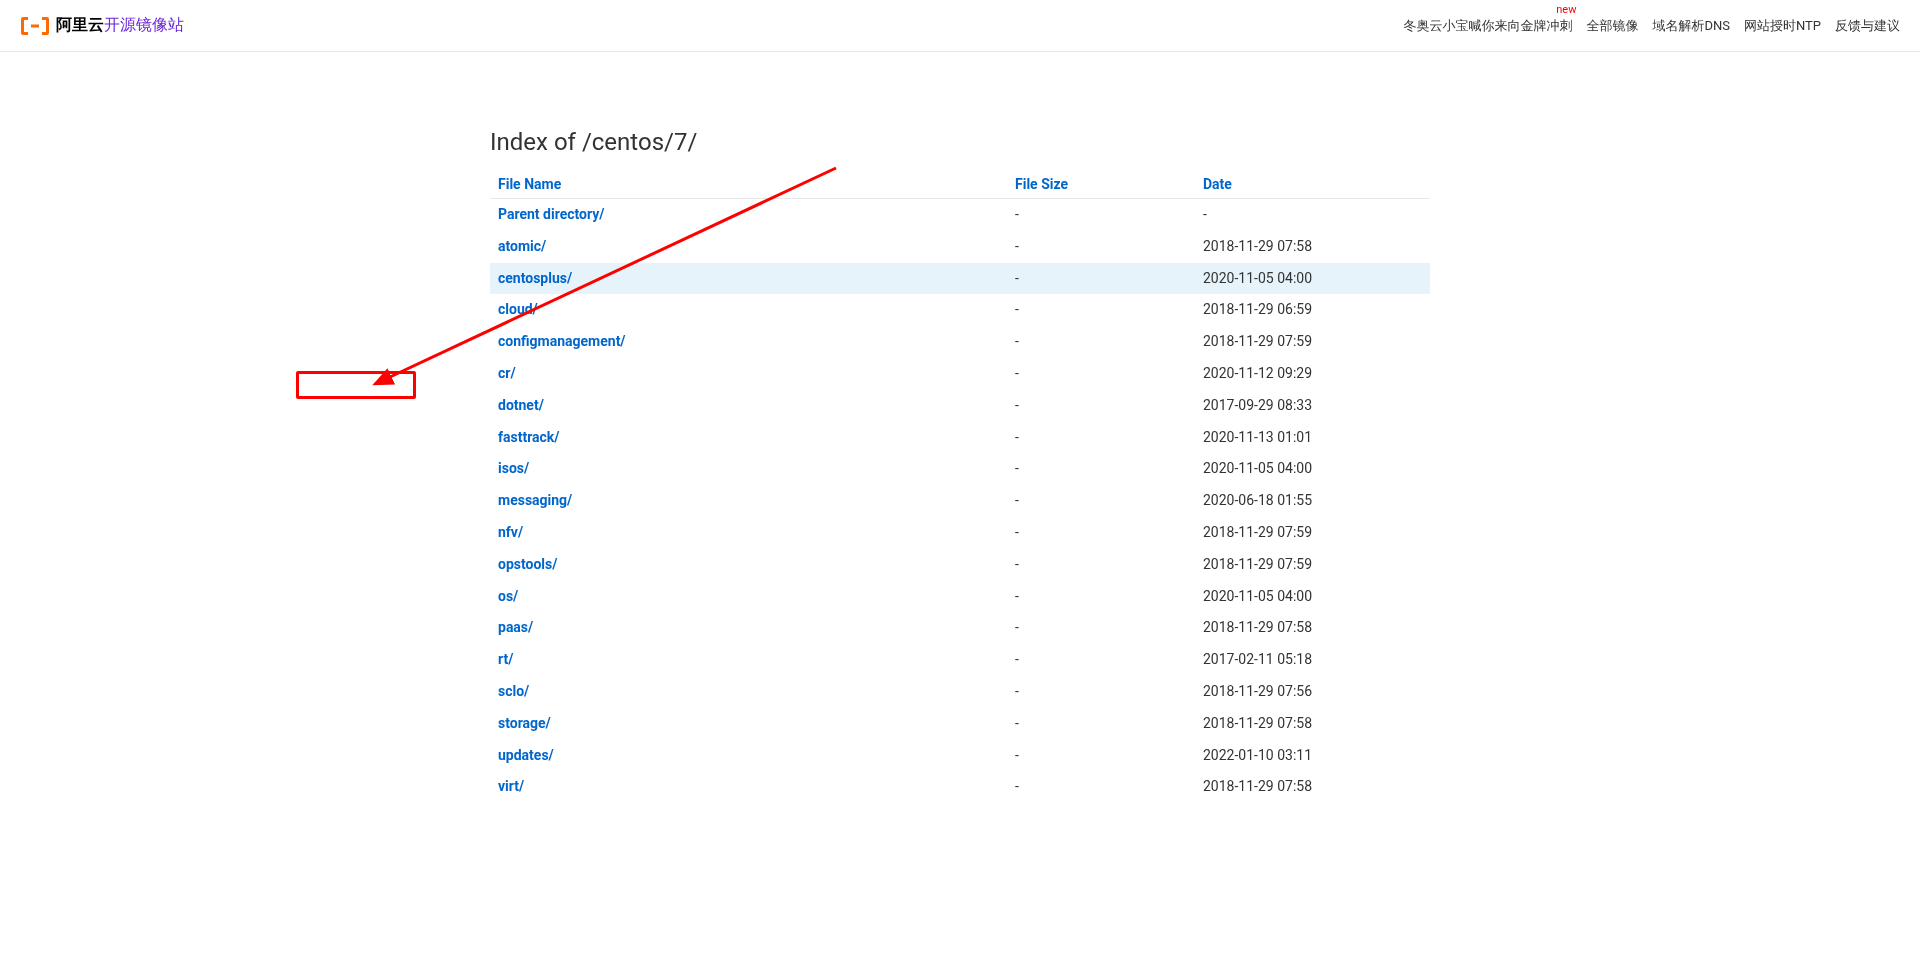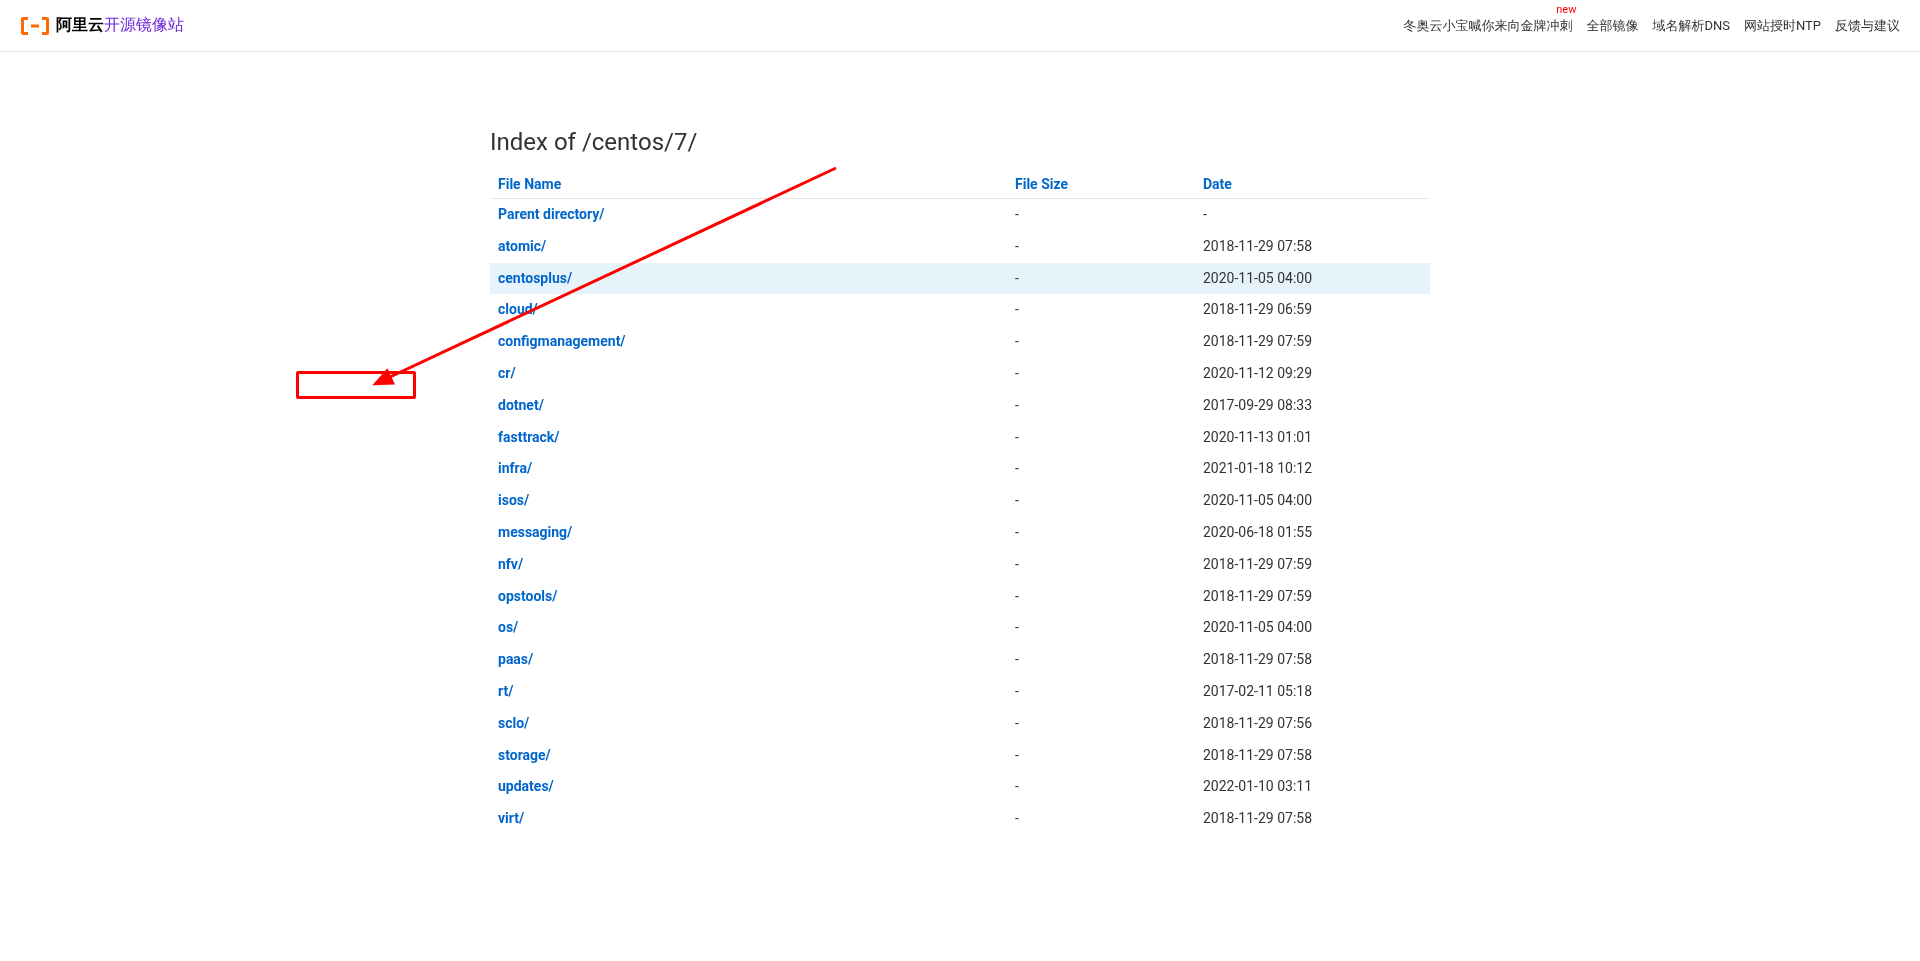--- a/index.html
+++ b/index.html
@@ -191,25 +191,20 @@
           <td><a href="#">dotnet/</a></td>
           <td>-</td>
           <td>2017-09-29 08:33</td>
         </tr>
         <tr>
           <td><a href="#">fasttrack/</a></td>
           <td>-</td>
           <td>2020-11-13 01:01</td>
         </tr>
         <tr>
-          <td><a href="#">infra/</a></td>
-          <td>-</td>
-          <td>2021-01-18 10:12</td>
-        </tr>
-        <tr>
           <td><a href="#">isos/</a></td>
           <td>-</td>
           <td>2020-11-05 04:00</td>
         </tr>
         <tr>
           <td><a href="#">messaging/</a></td>
           <td>-</td>
           <td>2020-06-18 01:55</td>
         </tr>
         <tr>

